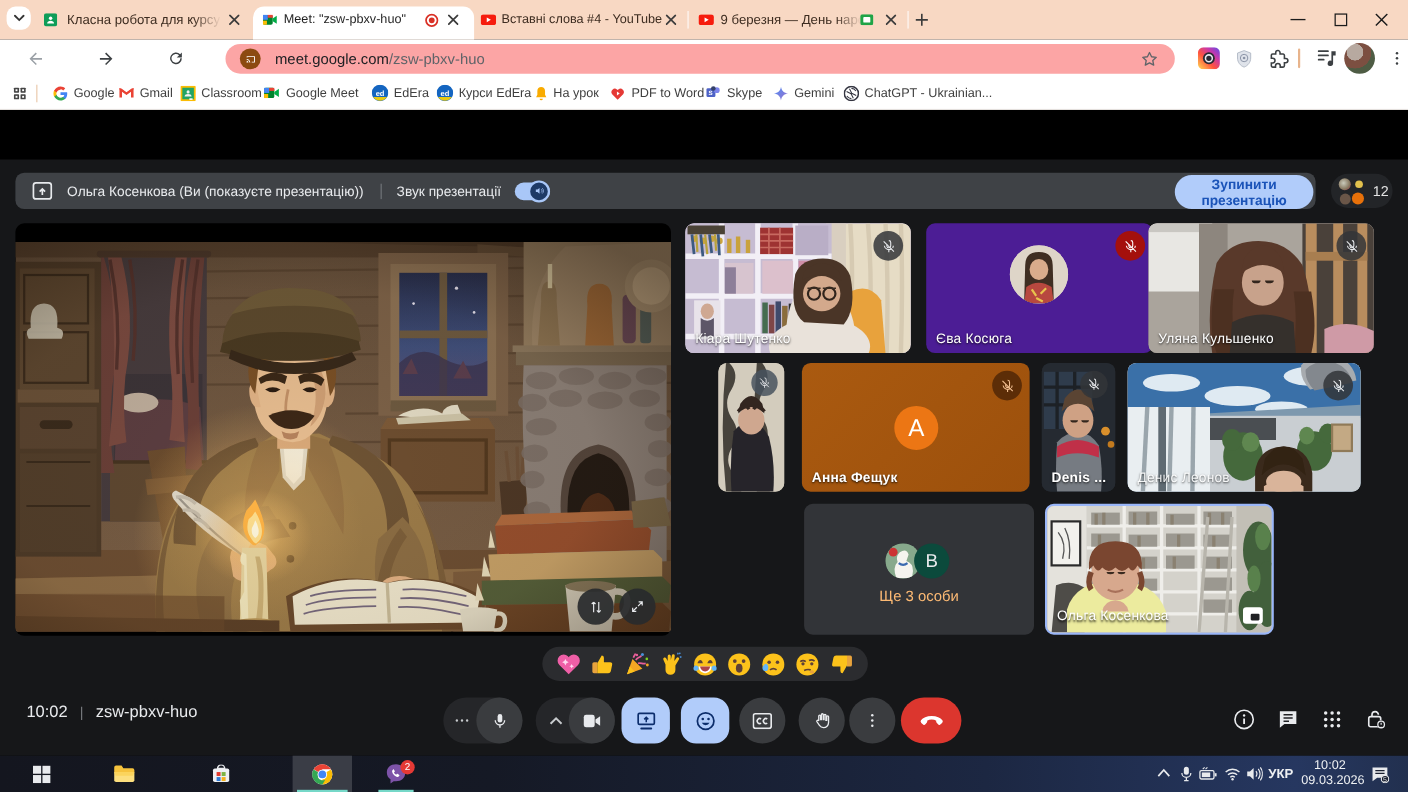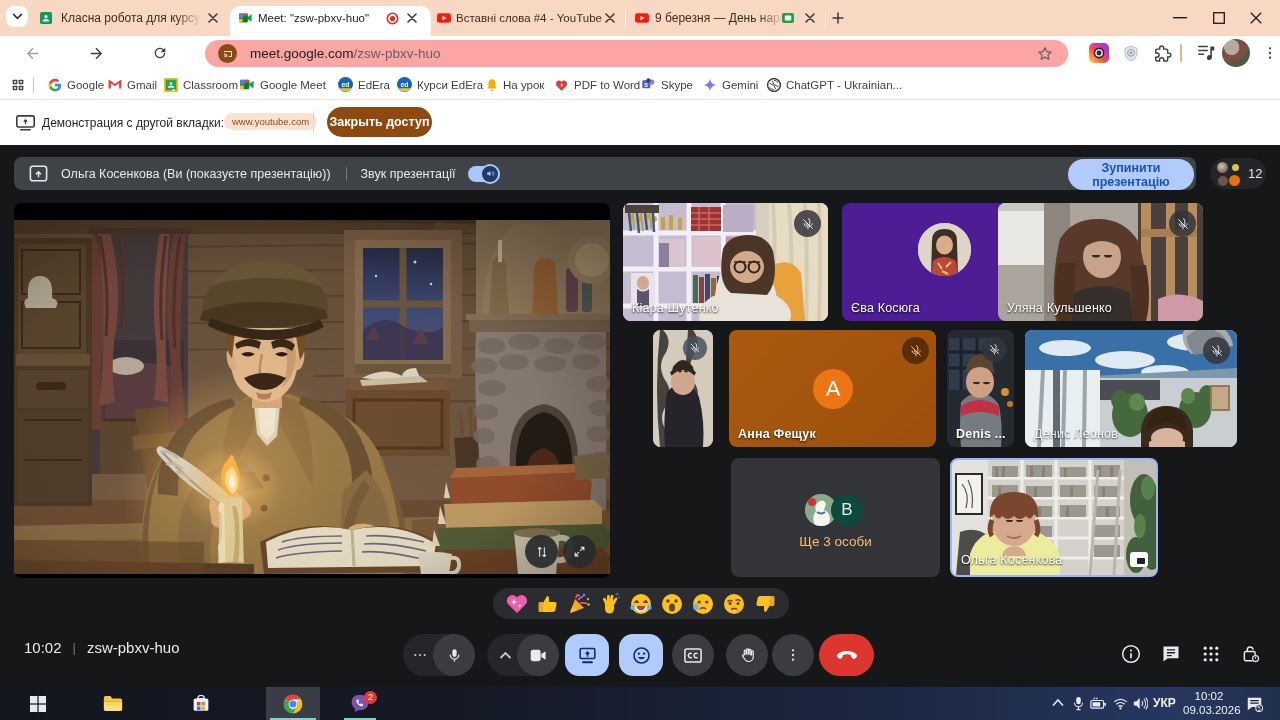--- a/index.html
+++ b/index.html
@@ -268,31 +268,20 @@
             </linearGradient>
           </defs>
           <path d="M12 1c.6 6.2 4.8 10.4 11 11-6.2.6-10.4 4.8-11 11-.6-6.2-4.8-10.4-11-11 6.2-.6 10.4-4.8 11-11z" fill="url(#gm1)"></path>
         </svg>Gemini</div>
     <div class="bm" style="left:767px"><svg class="fav" width="14" height="14" viewBox="0 0 24 24">
           <circle cx="12" cy="12" r="11" fill="none" stroke="#343541" stroke-width="2.4"></circle>
           <path d="M12 4a8 8 0 0 1 7 4M12 20a8 8 0 0 1-7-4M4.5 9l7 3.5M19.5 15l-7-3.5M9 4.7l3.5 7M15 19.3l-3.5-7" stroke="#343541" stroke-width="1.6" fill="none"></path>
         </svg>ChatGPT - Ukrainian...</div>
   </div>
 
-  <div class="banner">
-    <svg width="19" height="16" viewBox="0 0 24 20" style="position:absolute;left:16px;top:15px">
-        <rect x="1" y="1" width="22" height="14" rx="2" fill="none" stroke="#3b3b3b" stroke-width="2"></rect>
-        <path d="M12 11.5V6.2M9.8 8.2 12 6l2.2 2.2" stroke="#3b3b3b" stroke-width="1.6" fill="none"></path>
-        <rect x="5" y="17.5" width="14" height="2" rx="1" fill="#3b3b3b"></rect>
-      </svg>
-    <span style="position:absolute;left:42px;top:16px;font-size:12px;color:#1f1f1f;">Демонстрация с другой вкладки:</span>
-    <span style="position:absolute;left:224px;top:13px;background:#fbe2d0;color:#8c4a10;font-size:9.5px;padding:3px 8px;border-radius:10px;">www.youtube.com</span>
-    <div style="position:absolute;left:313px;top:11px;width:1px;height:22px;background:#dcd6d0;"></div>
-    <div style="position:absolute;left:327px;top:7px;width:105px;height:30px;background:#8c4a10;color:#fff;font-size:12.5px;font-weight:600;border-radius:16px;text-align:center;line-height:30px;">Закрыть доступ</div>
-  </div>
 
   <div class="meet">
 
     <div class="topbar">
       <svg width="19" height="17" viewBox="0 0 24 22" style="margin-left:15px">
           <rect x="1.5" y="1.5" width="21" height="19" rx="3" fill="none" stroke="#e8eaed" stroke-width="2"></rect>
           <path d="M12 16v-6.5M8.8 12 12 8.8 15.2 12" stroke="#e8eaed" stroke-width="2" fill="none"></path>
         </svg>
       <span style="margin-left:13px;font-weight:500;">Ольга Косенкова (Ви (показуєте презентацію))</span>
       <div style="width:1px;height:14px;background:#76797d;margin-left:15px;"></div>
@@ -666,21 +655,21 @@
       </div>
       <div class="micoff" style="background:#a4100c;">
           <svg width="14" height="14" viewBox="0 0 24 24">
             <path d="M12 3a3 3 0 0 1 3 3v5a3 3 0 0 1-5.9.9M9 9v2a3 3 0 0 0 .3 1.3M5 11a7 7 0 0 0 11.4 4.4M19 11a7 7 0 0 1-1 3.6M12 18v3" stroke="#fff" stroke-width="1.7" fill="none"></path>
             <path d="M4 4l16 16" stroke="#fff" stroke-width="1.7"></path>
           </svg>
         </div>
       <div class="tlabel">Єва Косюга</div>
     </div>
 
-    <div class="tile" style="left:998px; top:58px; width:205px; height:118px; background:#9a938c;">
+    <div class="tile" style="left:1044px; top:58px; width:205px; height:118px; background:#9a938c;">
       <svg width="205" height="118" viewBox="0 0 205 118" preserveAspectRatio="none">
         <rect width="205" height="118" fill="#aaa49c"></rect>
         <rect x="0" y="0" width="58" height="62" fill="#e8e7e3"></rect>
         <rect x="0" y="0" width="58" height="8" fill="#c9c7c2"></rect>
         <rect x="46" y="0" width="26" height="118" fill="#8d867e"></rect>
         <rect x="140" y="0" width="65" height="118" fill="#4a413a"></rect>
         <g fill="#b98d5e">
             <rect x="143" y="0" width="10" height="118"></rect>
             <rect x="168" y="0" width="9" height="118"></rect>
             <rect x="190" y="0" width="9" height="118"></rect>

